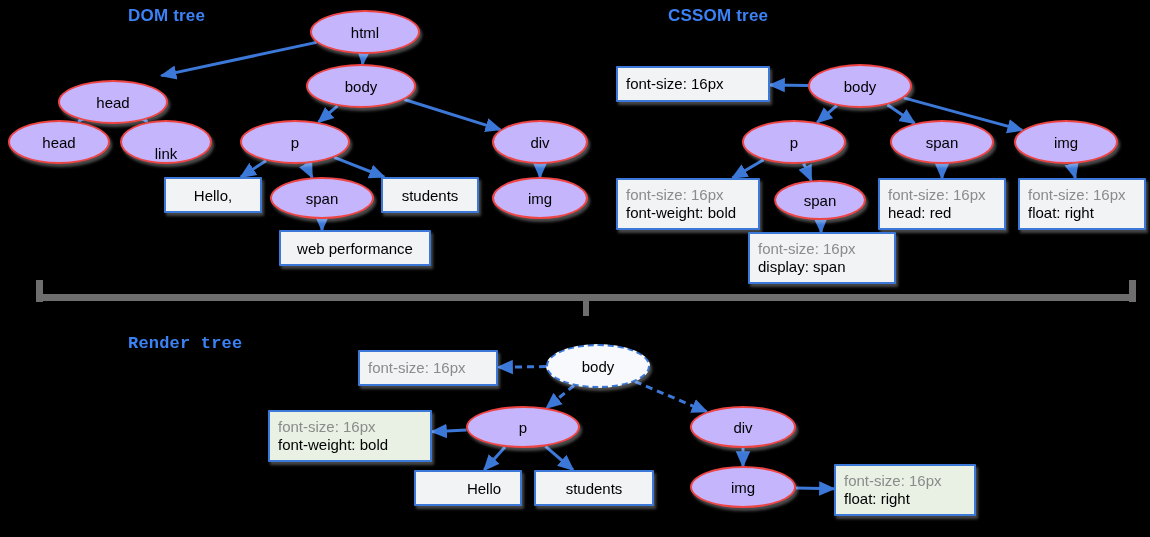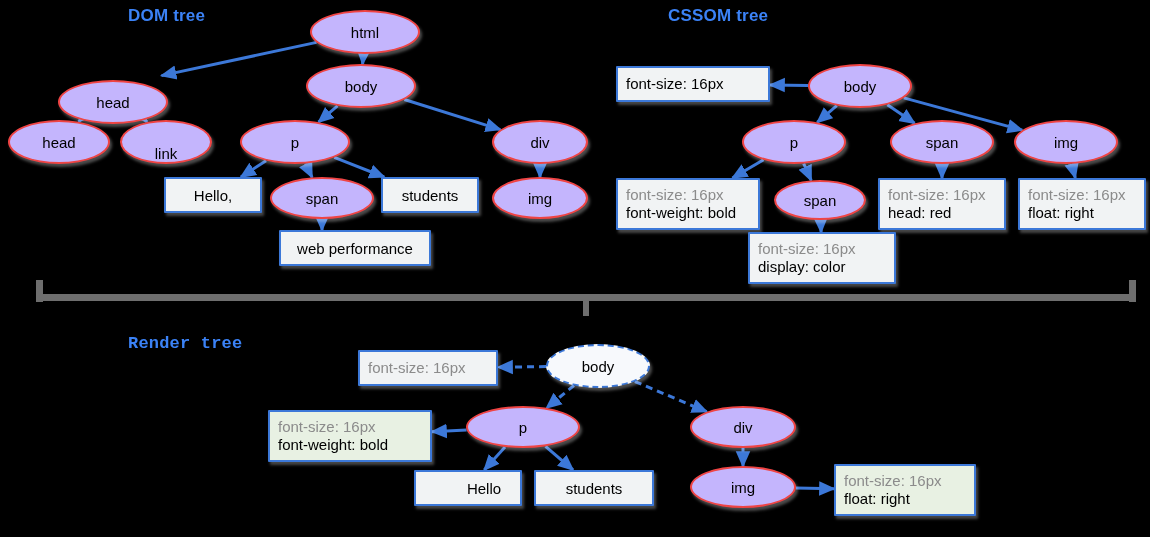--- a/index.html
+++ b/index.html
@@ -184,21 +184,21 @@
       </div>
       <div class="node box" style="left: 1018px; top: 178px; width: 128px; height: 52px;">
         <div class="lines">
           <div class="inherited">font-size: 16px</div>
           <div class="own">float: right</div>
         </div>
       </div>
       <div class="node box" style="left: 748px; top: 232px; width: 148px; height: 52px;">
         <div class="lines">
           <div class="inherited">font-size: 16px</div>
-          <div class="own">display: color</div>
+          <div class="own">display: span</div>
         </div>
       </div>
       <div class="node ellipse ghost" style="left: 546px; top: 344px; width: 104px; height: 44px;">
         <span>body</span>
       </div>
       <div class="node ellipse" style="left: 466px; top: 406px; width: 114px; height: 42px;">
         <span>p</span>
       </div>
       <div class="node ellipse" style="left: 690px; top: 406px; width: 106px; height: 42px;">
         <span>div</span>

